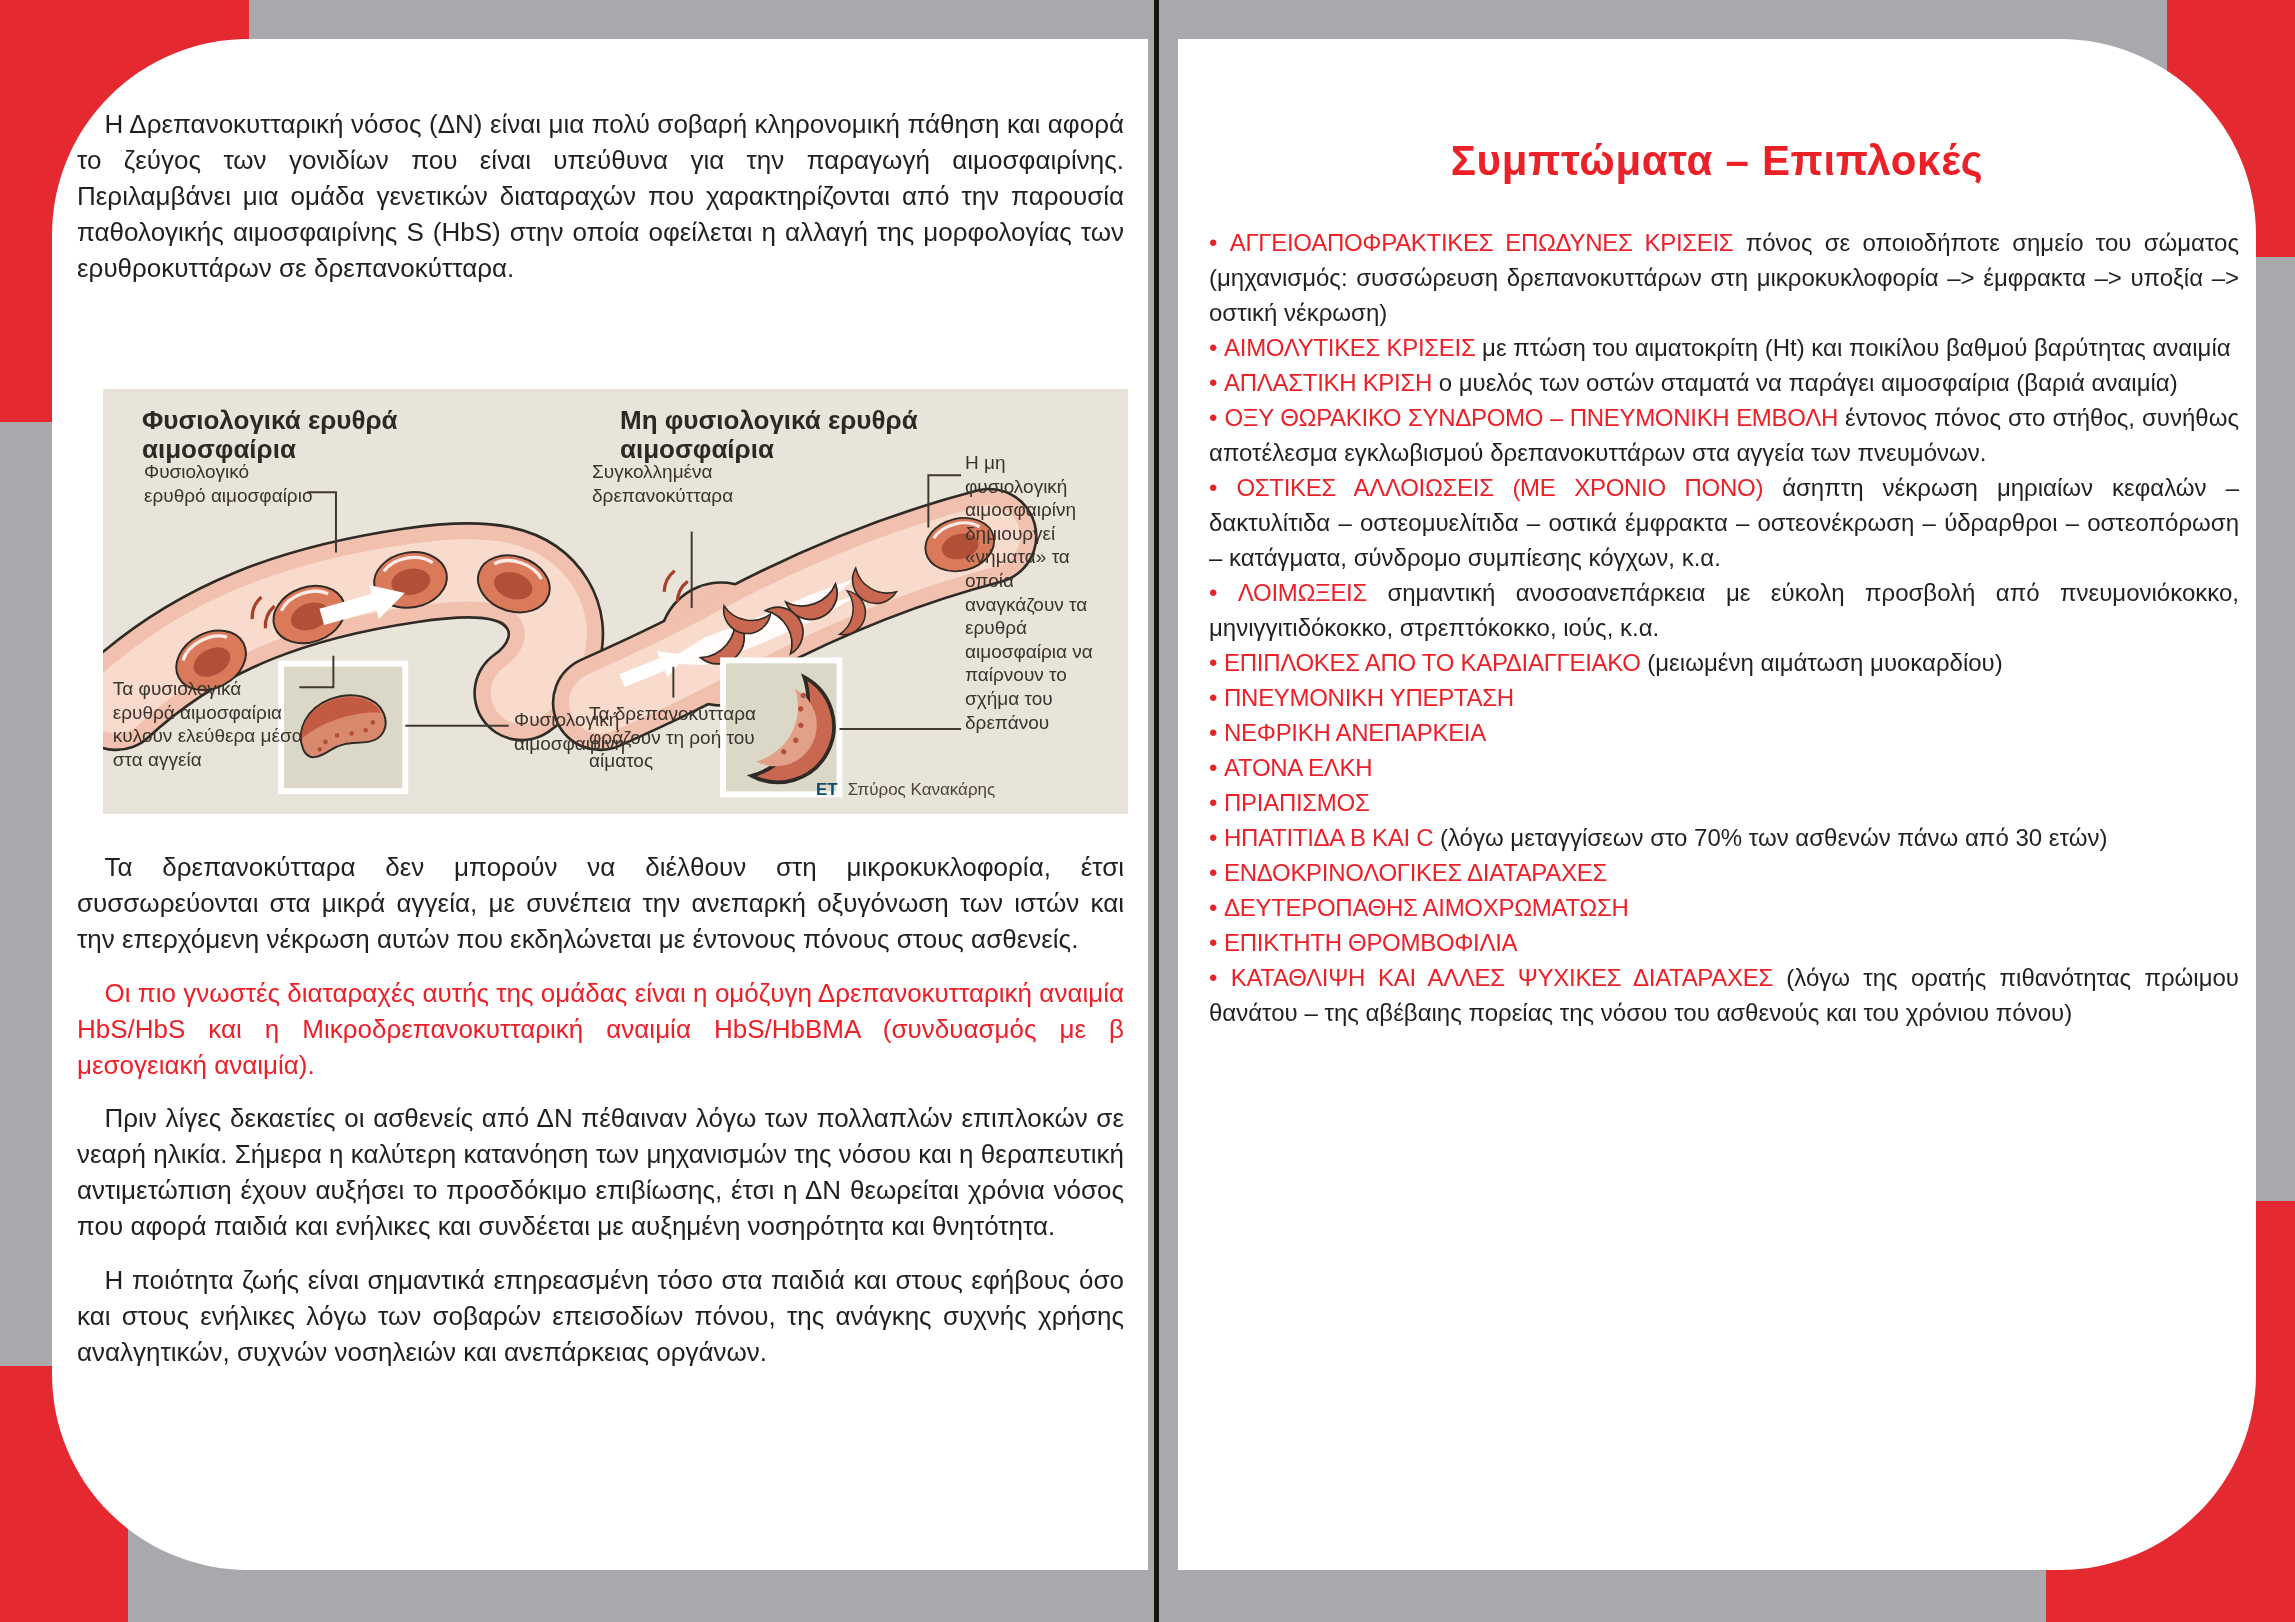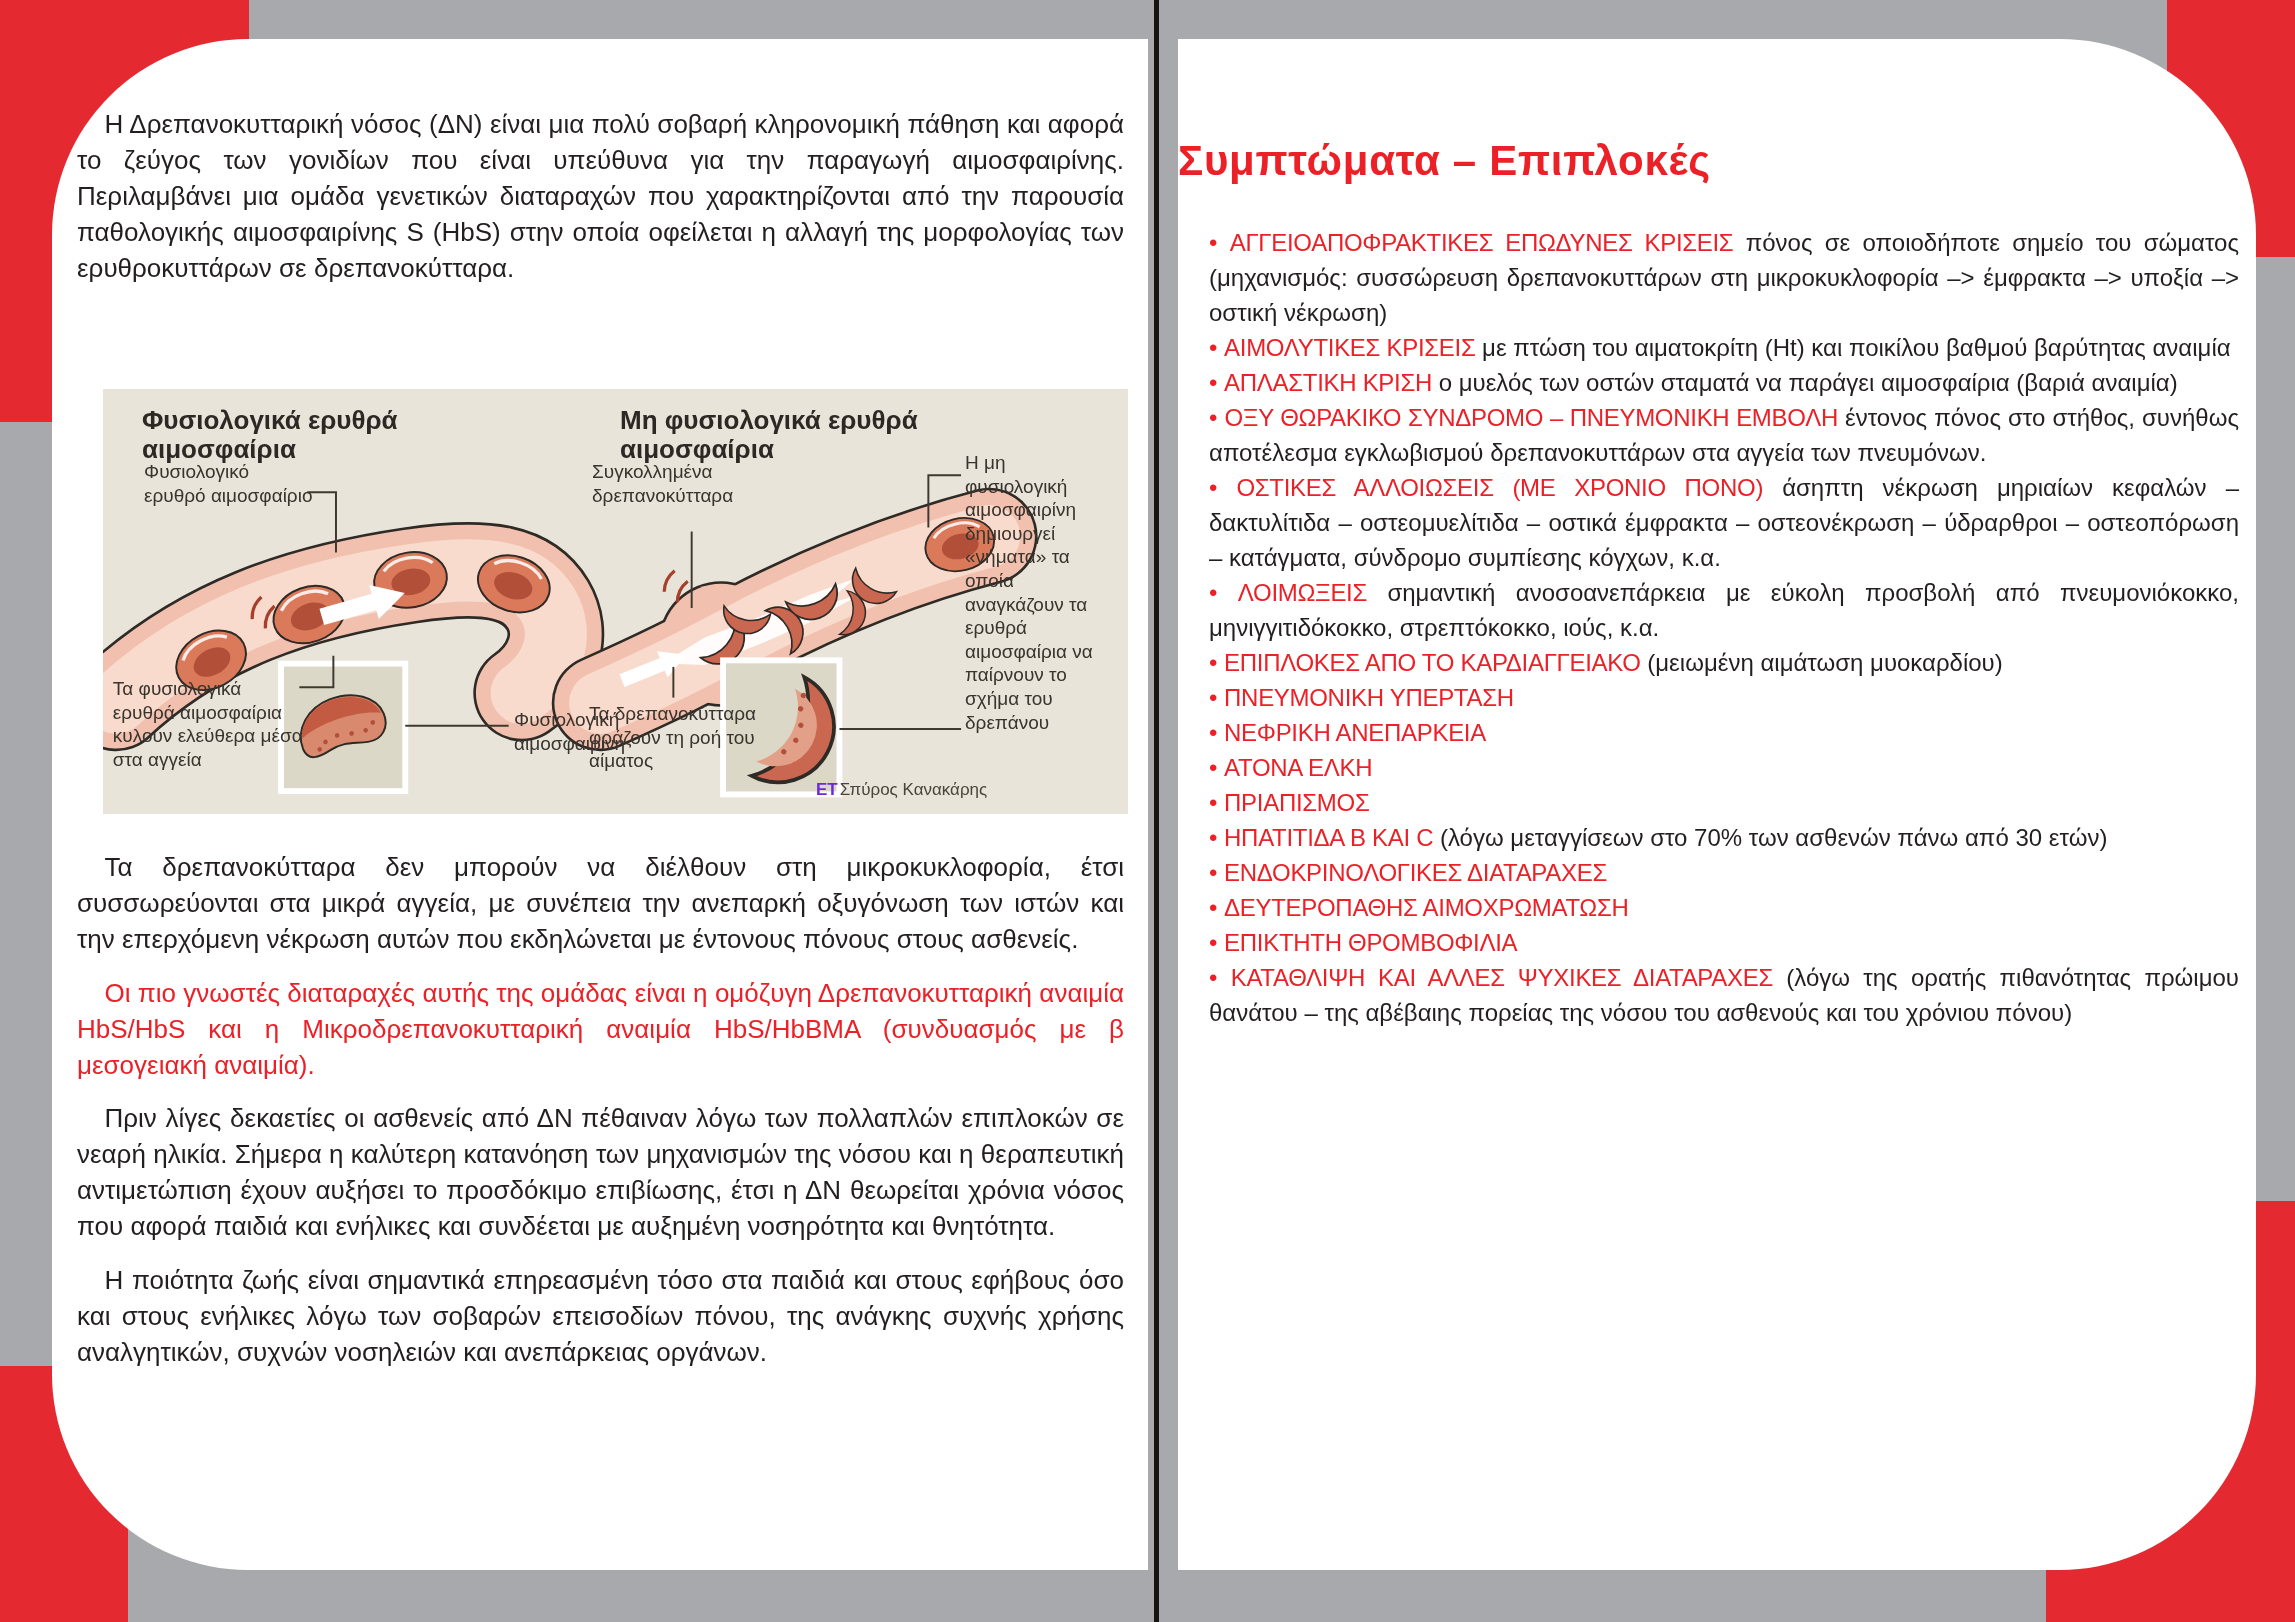--- a/index.html
+++ b/index.html
@@ -21,23 +21,23 @@
   .para{font-size:26px;line-height:36px;text-align:justify;text-indent:27.5px;margin:0 0 17.7px 0;}
   .para.red{color:var(--accent,#ec2027);}
   #intro{position:absolute;left:25px;top:67px;width:1047px;}
   #body-flow{position:absolute;left:25px;top:810px;width:1047px;}
   
   .figure{position:absolute;left:51px;top:350px;width:1025px;height:425px;background:var(--figbg,#e8e4d9);}
   .figure svg{position:absolute;left:0;top:0;}
   .figlabel{position:absolute;font-size:19px;line-height:23.6px;color:var(--figink,#3a342e);}
   .figtitle{position:absolute;font-size:26px;line-height:29px;font-weight:bold;color:#2d2824;}
   .credit{position:absolute;left:713px;top:391px;font-size:17px;color:#4a443d;}
-  .credit b{margin-right:2px;color:#6d28d9;}
+  .credit b{margin-right:10px;color:#0c4a6e;}
   
-  .rtitle{position:absolute;left:0;right:0;top:98px;text-align:left;
+  .rtitle{position:absolute;left:0;right:0;top:98px;text-align:center;
     font-size:42px;font-weight:bold;color:var(--accent,#ec2027);letter-spacing:0.7px;}
   .symlist{position:absolute;left:31px;top:186px;width:1030px;list-style:none;margin:0;padding:0;}
   .symlist li{font-size:24px;line-height:35px;text-align:justify;margin:0;}
   .symlist .b,.symlist .head{color:var(--accent,#ec2027);}
   .symlist .head{letter-spacing:-0.3px;}
 </style>
 </head>
 <body>
 
 <div>

